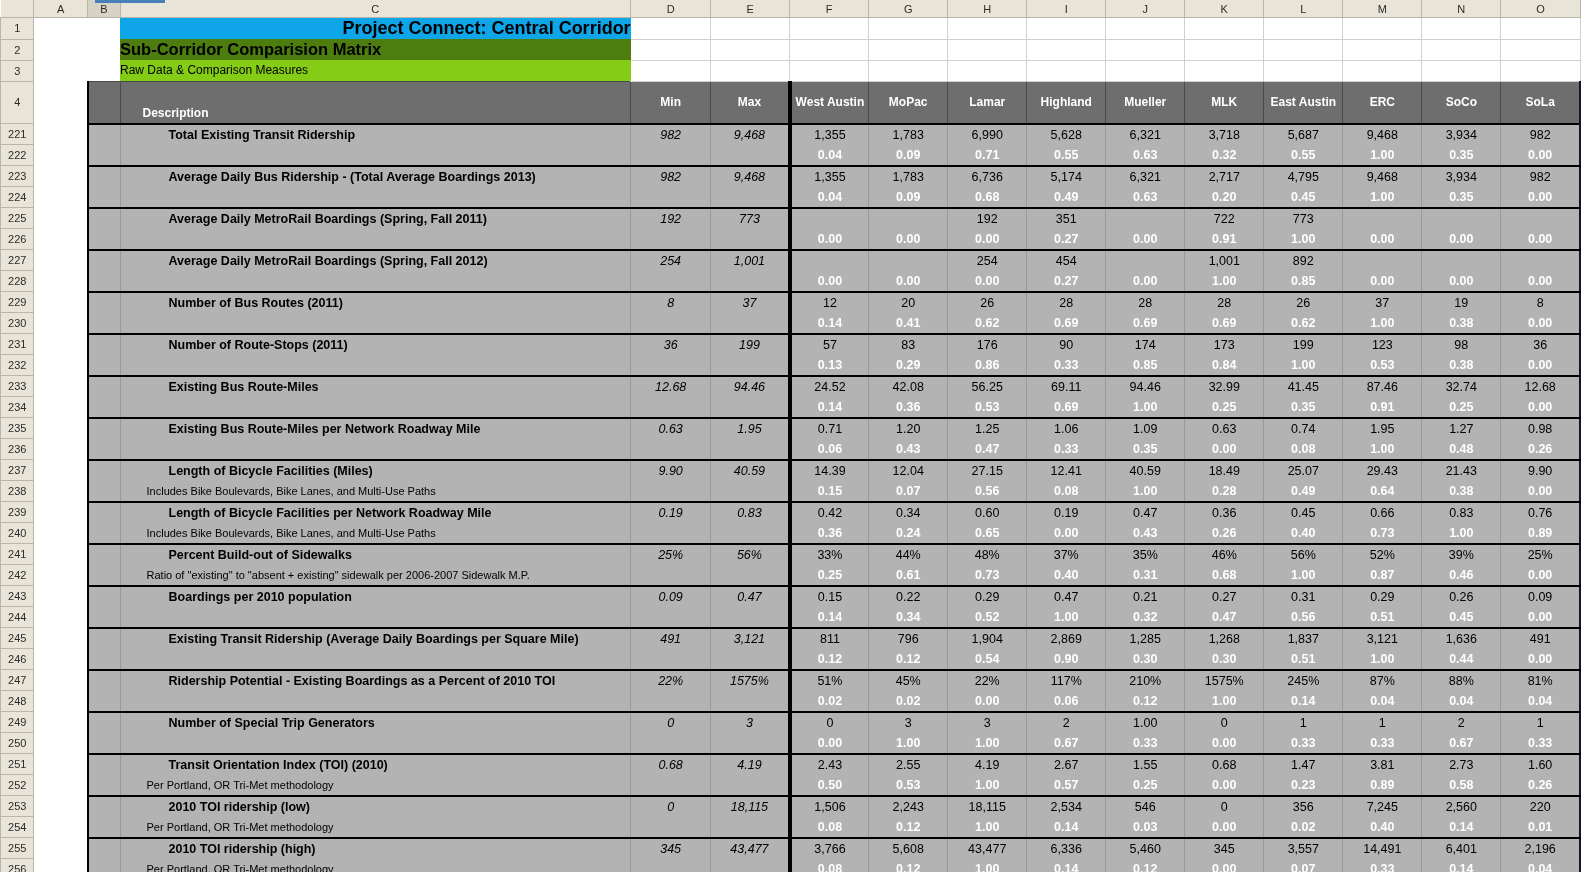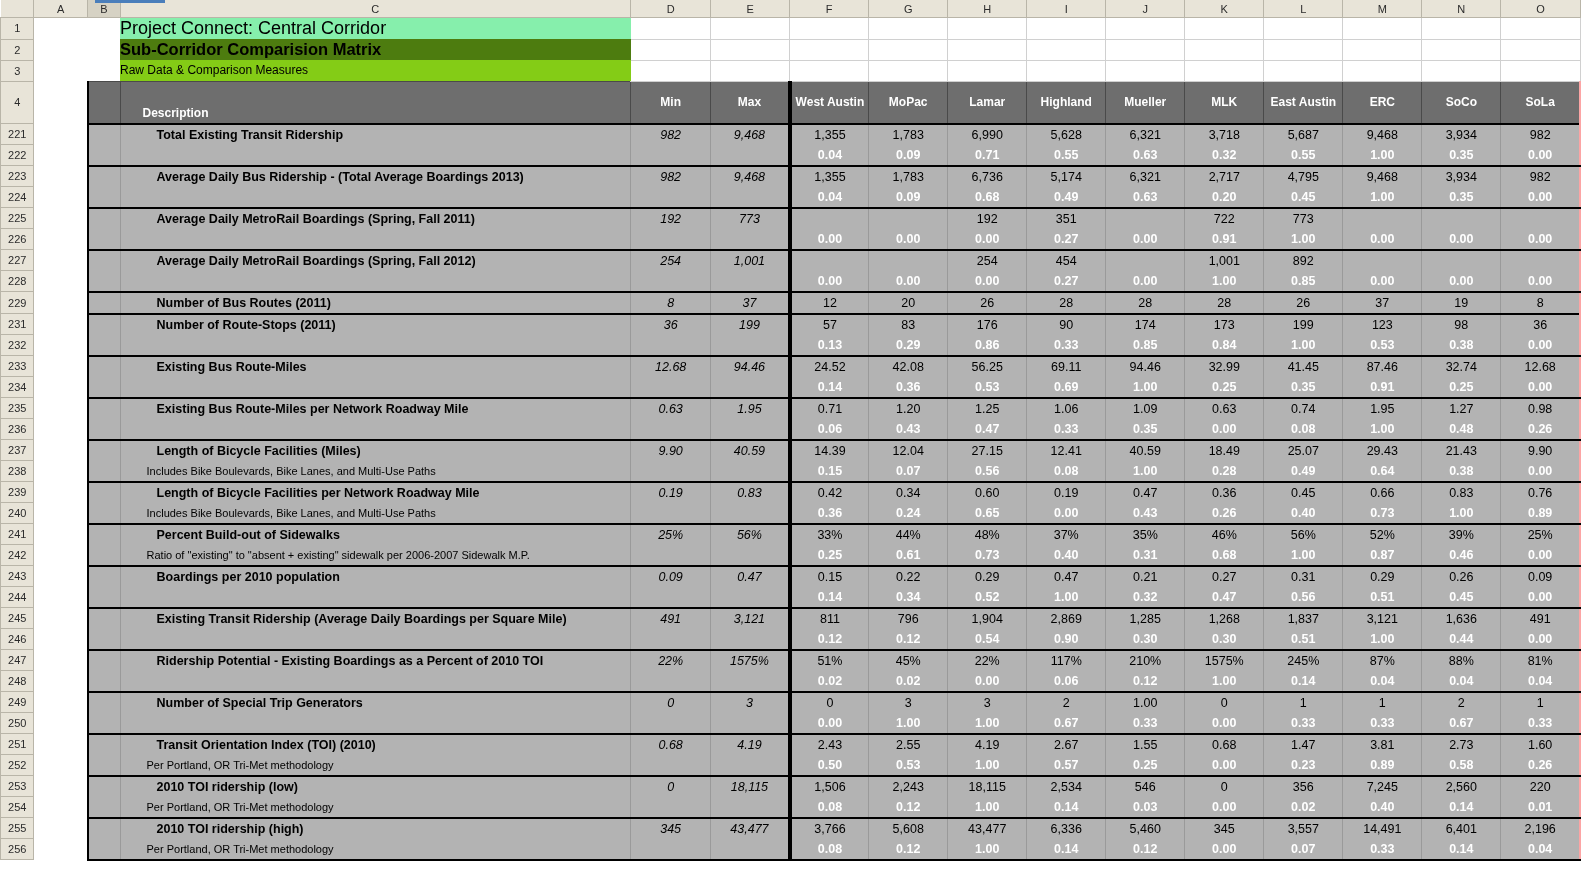--- a/index.html
+++ b/index.html
@@ -65,24 +65,24 @@
     text-align: center;
     font-size: 12.5px;
   }
   .blank {
     border: none;
     background: #ffffff;
   }
   
   .title1 {
     font-size: 18px;
-    font-weight: normal;
-    text-align: left;
+    font-weight: bold;
+    text-align: right;
     padding-left: 8px;
-    background: #86efac;
+    background: #0ea5e9;
     border: none;
   }
   .title2 {
     font-size: 16.5px;
     font-weight: bold;
     text-align: left;
     padding-left: 8px;
     background: #4d7c0f;
     border: none;
   }
@@ -114,40 +114,40 @@
   .m {
     background: #b3b3b3;
     border-right: 1px solid #9a9a9a;
     height: 20px;
     text-align: center;
     font-size: 12.5px;
     color: #000;
   }
   .m.lbl {
     text-align: left;
-    padding-left: 36px;
+    padding-left: 48px;
     font-weight: bold;
   }
   .m.sub {
     text-align: left;
     padding-left: 26px;
     font-weight: normal;
     font-size: 11px;
   }
   .m.minmax {
     font-style: italic;
   }
   .m.score {
     color: #ffffff;
     font-weight: bold;
   }
   .m.topline { border-top: 2px solid #000; }
   .m.botline { border-bottom: 2px solid #000; }
   .leftedge { border-left: 2px solid #000; }
-  .rightedge { border-right: 2px solid #fca5a5; }
+  .rightedge { border-right: 2px solid #0f172a; }
   .thickdiv { border-right: 4px solid #000000; }
   
   .tabsliver {
     position: absolute;
     left: 95px;
     top: 0;
     width: 70px;
     height: 3px;
     background: #4a7ebb;
   }
@@ -425,20 +425,38 @@
           <td class="m topline">26</td>
           <td class="m topline">28</td>
           <td class="m topline">28</td>
           <td class="m topline">28</td>
           <td class="m topline">26</td>
           <td class="m topline">37</td>
           <td class="m topline">19</td>
           <td class="m rightedge topline">8</td>
         </tr>
         <tr>
+          <td class="rowhead">230</td>
+          <td class="blank"></td>
+          <td class="m leftedge botline"></td>
+          <td class="m sub botline"></td>
+          <td class="m score botline"></td>
+          <td class="m score thickdiv botline"></td>
+          <td class="m score botline">0.14</td>
+          <td class="m score botline">0.41</td>
+          <td class="m score botline">0.62</td>
+          <td class="m score botline">0.69</td>
+          <td class="m score botline">0.69</td>
+          <td class="m score botline">0.69</td>
+          <td class="m score botline">0.62</td>
+          <td class="m score botline">1.00</td>
+          <td class="m score botline">0.38</td>
+          <td class="m score rightedge botline">0.00</td>
+        </tr>
+        <tr>
           <td class="rowhead">231</td>
           <td class="blank"></td>
           <td class="m leftedge topline"></td>
           <td class="m lbl topline">Number of Route-Stops (2011)</td>
           <td class="m minmax topline">36</td>
           <td class="m minmax thickdiv topline">199</td>
           <td class="m topline">57</td>
           <td class="m topline">83</td>
           <td class="m topline">176</td>
           <td class="m topline">90</td>

